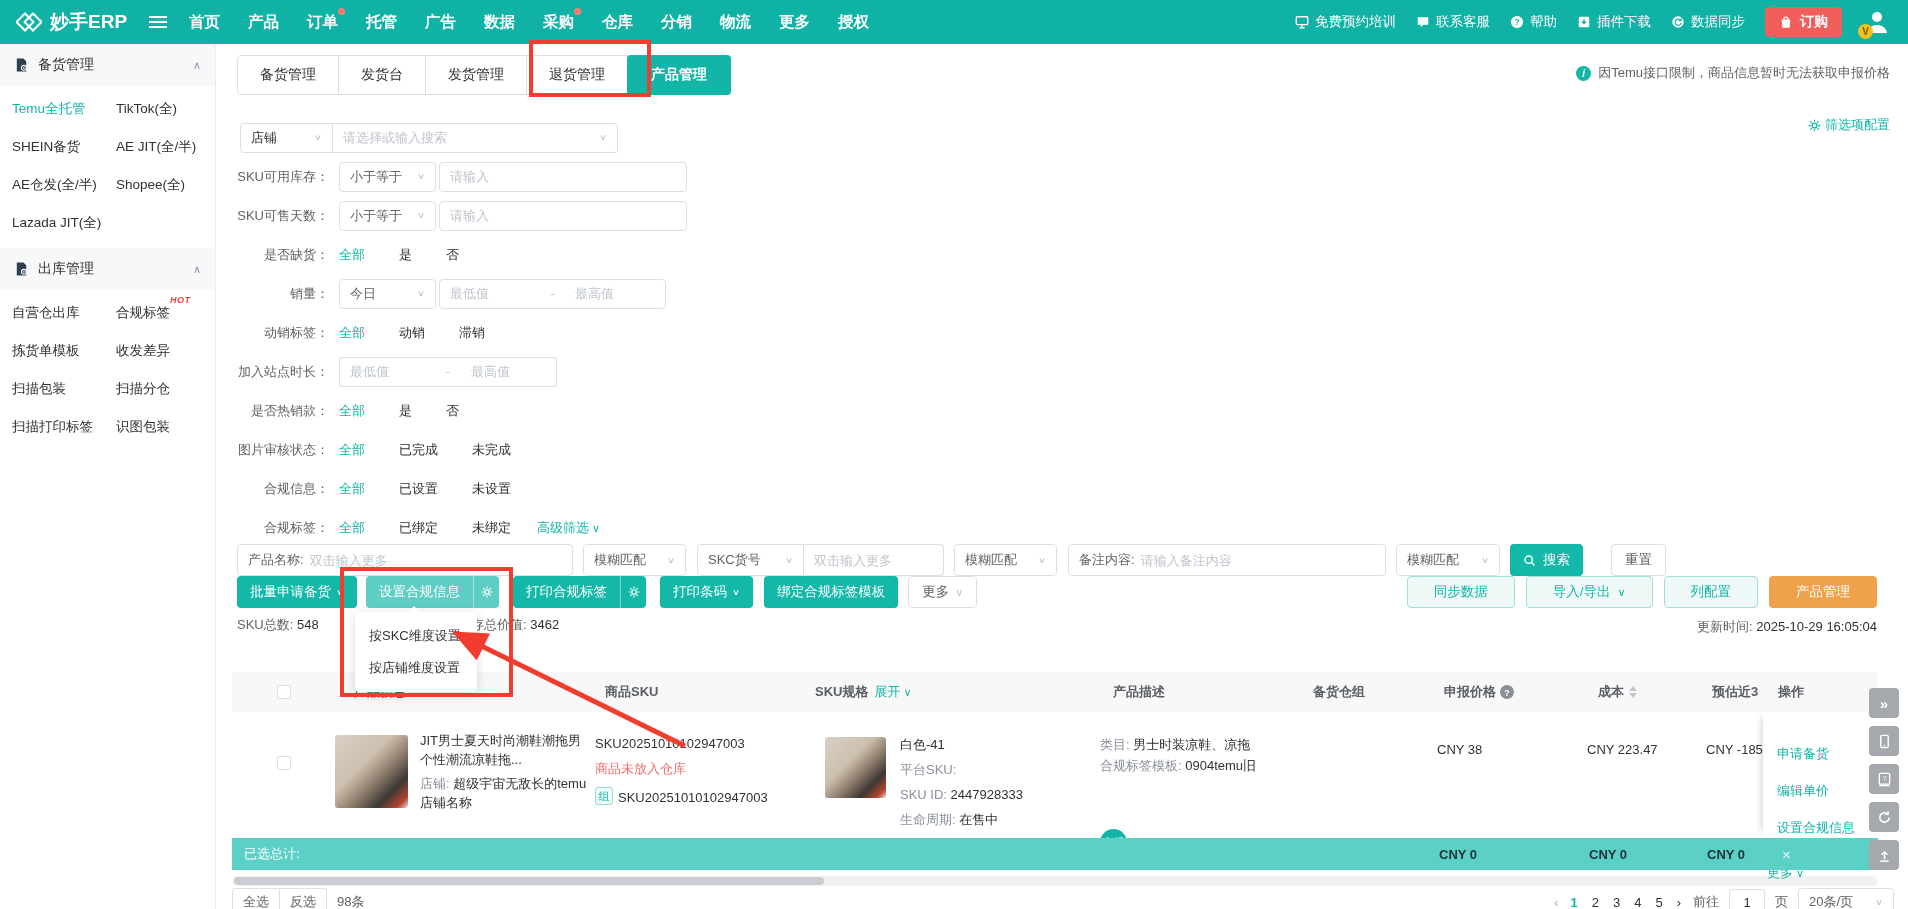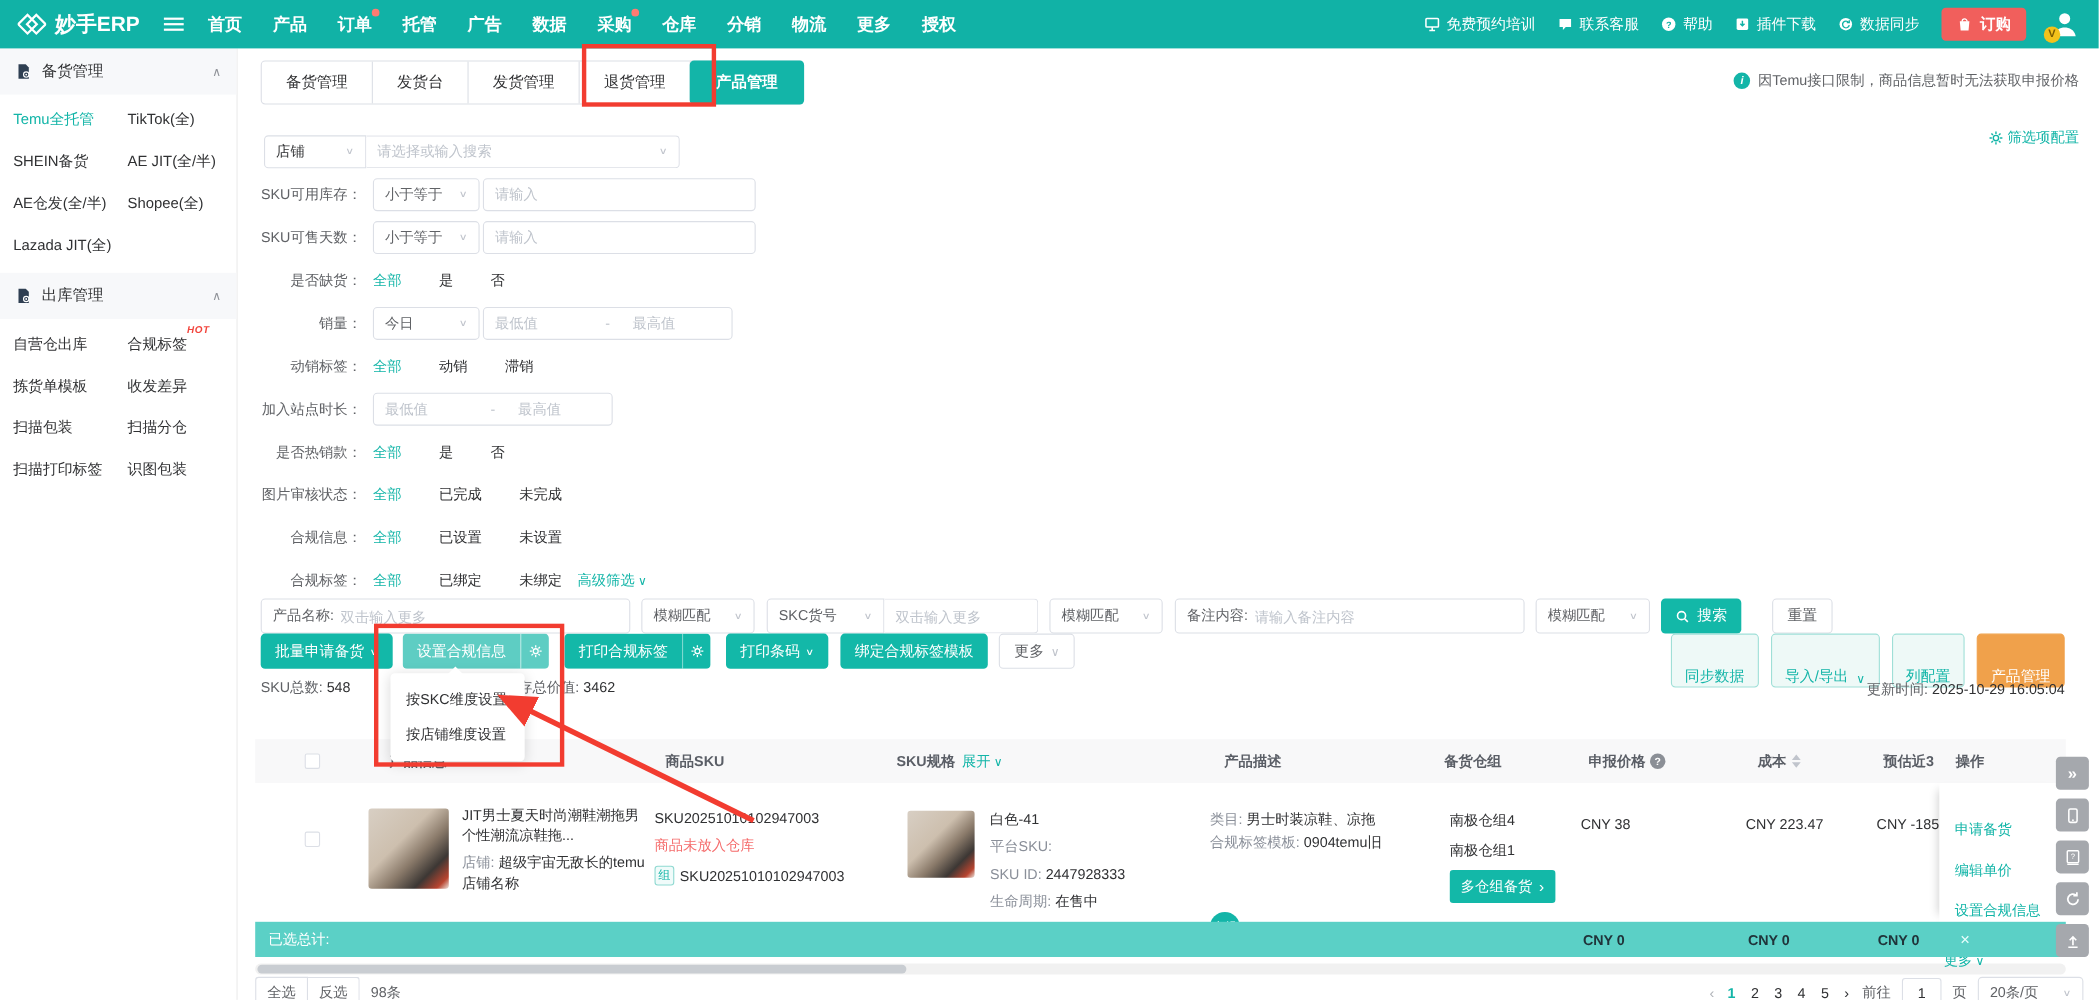--- a/index.html
+++ b/index.html
@@ -41,37 +41,37 @@
   .flabel{width:123px;flex:none;text-align:right;padding-right:10px;font-size:13px;color:#606266;white-space:nowrap}
   .box{border:1px solid #dcdfe6;border-radius:4px;height:30px;display:flex;align-items:center;padding:0 10px;font-size:13px;color:#606266;background:#fff}
   .sel{cursor:pointer}
   .sel::after{content:"∨";margin-left:auto;color:#c0c4cc;font-size:11px;transform:scaleY(.75);padding-left:8px}
   .ph{color:#bfc4cc}
   input.pin{border:none;outline:none;font-size:13px;color:#303133;width:100%;background:transparent}
   input.pin::placeholder{color:#bfc4cc}
   .ropts{display:flex;gap:34px;font-size:13px;color:#303133}
   .ropt{cursor:pointer}
   .ropt.on{color:#13b5a8}
-  .advlink{color:#13b5a8;cursor:pointer;margin-left:14px}
+  .advlink{color:#13b5a8;cursor:pointer;margin-left:26px}
   .advlink::after{content:"∨";font-size:11px;padding-left:3px}
   
   .srow{position:absolute;left:21px;top:500px;display:flex;align-items:center}
   .lblbox{gap:6px}
   .lbl{color:#606266;white-space:nowrap}
   
   .arow{position:absolute;left:21px;top:532px;display:flex;align-items:center}
   .tbtn{background:#13b8a8;color:#fff;height:32px;border-radius:4px;display:flex;align-items:center;padding:0 13px;font-size:13.5px;cursor:pointer;white-space:nowrap}
   .tbtn .cdn{font-size:11px;margin-left:5px;transform:scaleY(.75)}
   .split{display:flex;border-radius:4px;overflow:hidden}
   .split .tbtn{border-radius:0}
   .split .gearpart{width:26px;padding:0;justify-content:center;border-left:1px solid rgba(255,255,255,.45)}
   .lightteal .tbtn{background:#5ecdc3}
   .wbtn{background:#fff;border:1px solid #dcdfe6;color:#606266;height:32px;border-radius:4px;display:flex;align-items:center;padding:0 13px;font-size:13.5px;cursor:pointer}
   .aright{position:absolute;right:31px;top:532px;display:flex;gap:11px}
-  .obtn{background:#eef9f7;border:1px solid #9fdfd7;color:#13b5a8;height:49px;border-radius:4px;display:flex;align-items:flex-end;padding:0 12px;font-size:13.5px;cursor:pointer;white-space:nowrap}
+  .obtn{background:#eef9f7;border:1px solid #9fdfd7;color:#13b5a8;height:32px;border-radius:4px;display:flex;align-items:center;padding:0 26px;font-size:13.5px;cursor:pointer;white-space:nowrap}
   .orange{background:#f0a14b;border:1px solid #f0a14b;color:#fff}
   .stats{position:absolute;left:21px;top:572px;font-size:13px;color:#606266;width:100%}
   .stat2{position:absolute;left:221px;top:0}
   .statv{color:#303133}
   .updtime{position:absolute;right:31px;top:574px;font-size:13px;color:#606266}
   
   .tbl{position:absolute;left:16px;top:628px;width:1646px}
   .thead{position:relative;height:40px;background:#f8f8f9}
   .th{position:absolute;top:0;height:40px;display:flex;align-items:center;font-size:13px;color:#5a5e66;font-weight:bold;white-space:nowrap}
   .trow{position:relative;height:126px;background:#fff}
@@ -568,27 +568,20 @@
         <div class="specl">白色-41</div>
         <div class="specl muted">平台SKU:</div>
         <div class="specl muted"><span>SKU ID:</span> <span style="color:#303133">2447928333</span></div>
         <div class="specl muted"><span>生命周期:</span> <span style="color:#303133">在售中</span></div>
       </div>
       <div class="cell" style="left:868px;top:22px;width:208px">
         <div class="descl"><span class="muted">类目:</span> <span>男士时装凉鞋、凉拖</span></div>
         <div class="descl"><span class="muted">合规标签模板:</span> <span>0904temu旧</span></div>
         <div class="compbadge">合规</div>
       </div>
-      <div class="cell" style="left:1086px;top:20px">
-        <div class="whl">南极仓组4</div>
-        <div class="whl">南极仓组1</div>
-        <div class="mwbtn">
-            <span>多仓组备货</span>
-          </div>
-      </div>
       <div class="cell" style="left:1205px;top:30px">CNY 38</div>
       <div class="cell" style="left:1355px;top:30px">CNY 223.47</div>
       <div class="cell clip" style="left:1474px;top:30px;width:57px">CNY -185</div>
       <div class="opspanel">
         <span class="oplink" style="top:33px">申请备货</span>
         <span class="oplink" style="top:70px">编辑单价</span>
         <span class="oplink" style="top:107px">设置合规信息</span>
       </div>
     </div>
   </div>

